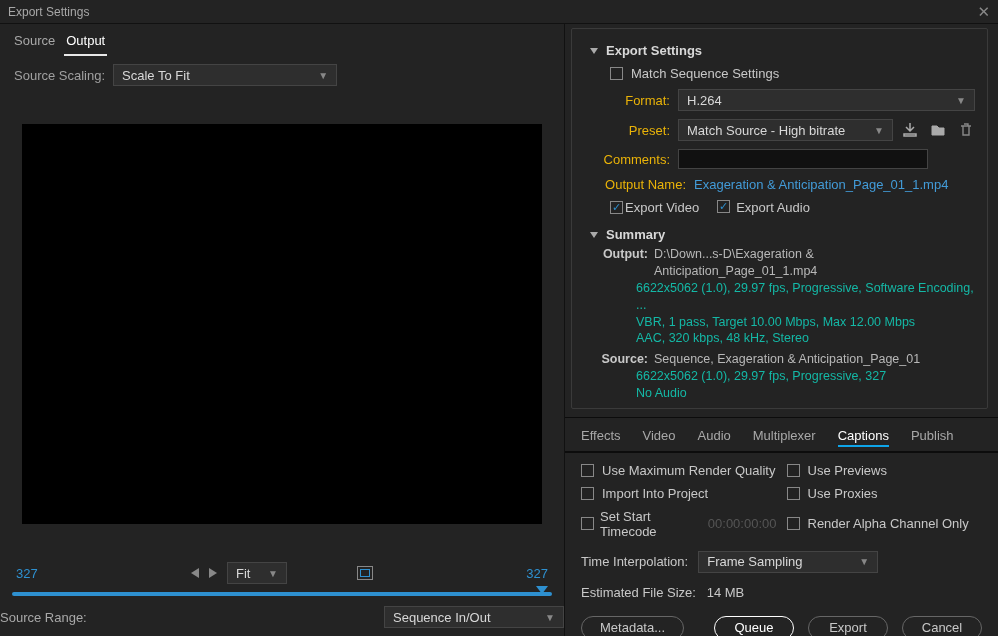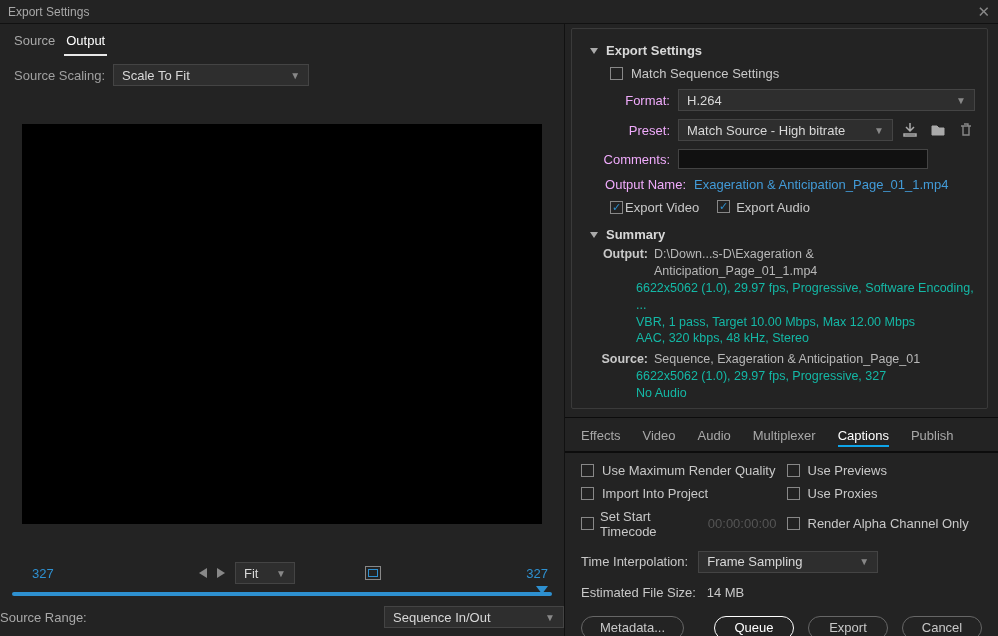--- a/index.html
+++ b/index.html
@@ -33,39 +33,39 @@
     .scaling-row { display: flex; align-items: center; gap: 8px; padding: 8px 14px; }
     .scaling-row label { color: #a0a0a0; font-size: 13px;}
     .select {
       background: #2e2e2e; border: 1px solid #444; color: #d8d8d8;
       height: 22px; display: flex; align-items: center; justify-content: space-between;
       padding: 0 8px; font-size: 13px; min-width: 150px; cursor: pointer;
     }
     .select .chev { color: #888; font-size: 10px; }
     .preview-area { flex: 1; display: flex; align-items: center; justify-content: center; padding: 0 20px 0 20px;}
     .preview-box { background: #000; width: 520px; height: 400px; }
-    .preview-ctrl { display: flex; align-items: center; justify-content: space-between; padding: 8px 16px 0 16px; margin-left: 16px; }
+    .preview-ctrl { display: flex; align-items: center; justify-content: space-between; padding: 8px 16px 0 16px; }
     .preview-ctrl .tc { color: #2e90d0; font-size: 13px; }
     .preview-ctrl .mid { display:flex; align-items:center; gap:10px; }
     .tri { width:0; height:0; display:inline-block; }
     .tri-left { border-top:5px solid transparent; border-bottom:5px solid transparent; border-right:8px solid #888;}
     .tri-right { border-top:5px solid transparent; border-bottom:5px solid transparent; border-left:8px solid #888;}
     .crop-icon { width:16px; height:14px; border:1px solid #888; position:relative; }
     .crop-icon::after{content:'';position:absolute;top:2px;left:2px;right:2px;bottom:2px;border:1px solid #2e90d0;}
     .slider-row { padding: 8px 12px 4px 12px; }
     .slider-track { height:4px; background:#2e90d0; position:relative; border-radius:2px;}
     .slider-thumb { position:absolute; right:4px; top:-6px; width:0; height:0; border-left:6px solid transparent; border-right:6px solid transparent; border-top:8px solid #2e90d0;}
     .source-range { display:flex; justify-content:space-between; align-items:center; gap:10px; padding:6px 0 8px 0; }
     .source-range label { color:#a8a8a8; }
 
     .right-inner { padding: 10px 12px 6px 18px; border:1px solid #3a3a3a; margin:4px 10px 4px 6px; border-radius:2px;}
     .section-head { display:flex; align-items:center; gap:8px; color:#d8d8d8; cursor:pointer; padding:4px 0; font-size:13px;}
     .caret { display:inline-block; width:0;height:0;border-left:4px solid transparent;border-right:4px solid transparent;border-top:6px solid #aaa;}
     .row { display:flex; align-items:center; gap:8px; padding:4px 0; }
-    .row .lbl { width:80px; text-align:right; color:#f0abfc; }
+    .row .lbl { width:80px; text-align:right; color:#eab308; }
     .checkbox { width:13px; height:13px; border:1px solid #888; display:inline-flex; align-items:center; justify-content:center; background:#222; cursor:pointer; flex-shrink:0;}
     .checkbox.checked::after{content:'✓';color:#2e90d0;font-size:11px;line-height:1;}
     .select.wider { min-width:175px; flex:1;}
     .icon-btn { width:18px; height:18px; display:flex; align-items:center; justify-content:center; cursor:pointer; color:#aaa;}
     .icon-row { display:flex; gap:10px; align-items:center; }
     .input { background:#111; border:1px solid #444; height:20px; width:250px; color:#ddd; padding:0 4px;}
     .link { color:#d48806; cursor:pointer; }
     .link.blue { color:#429bd8; }
     .summary-block { padding-left:10px; font-size:12.5px; line-height:1.35; }
     .summary-block .sum-lbl { color:#c8c8c8; font-weight:600; display:inline-block; width:48px; text-align:right; margin-right:6px;}
@@ -102,21 +102,21 @@
 
 <div class="main">
 
   <div class="left-panel">
     <div class="tab-bar">
       <div class="tab">Source</div>
       <div class="tab active">Output</div>
     </div>
     <div class="scaling-row">
       <label>Source Scaling:</label>
-      <div class="select" style="width:196px">
+      <div class="select" style="width:224px">
         <span>Scale To Fit</span>
         <span class="chev">▼</span>
       </div>
     </div>
     <div class="preview-area">
       <div class="preview-box"></div>
     </div>
     <div class="preview-ctrl">
       <span class="tc">327</span>
       <div class="mid">

